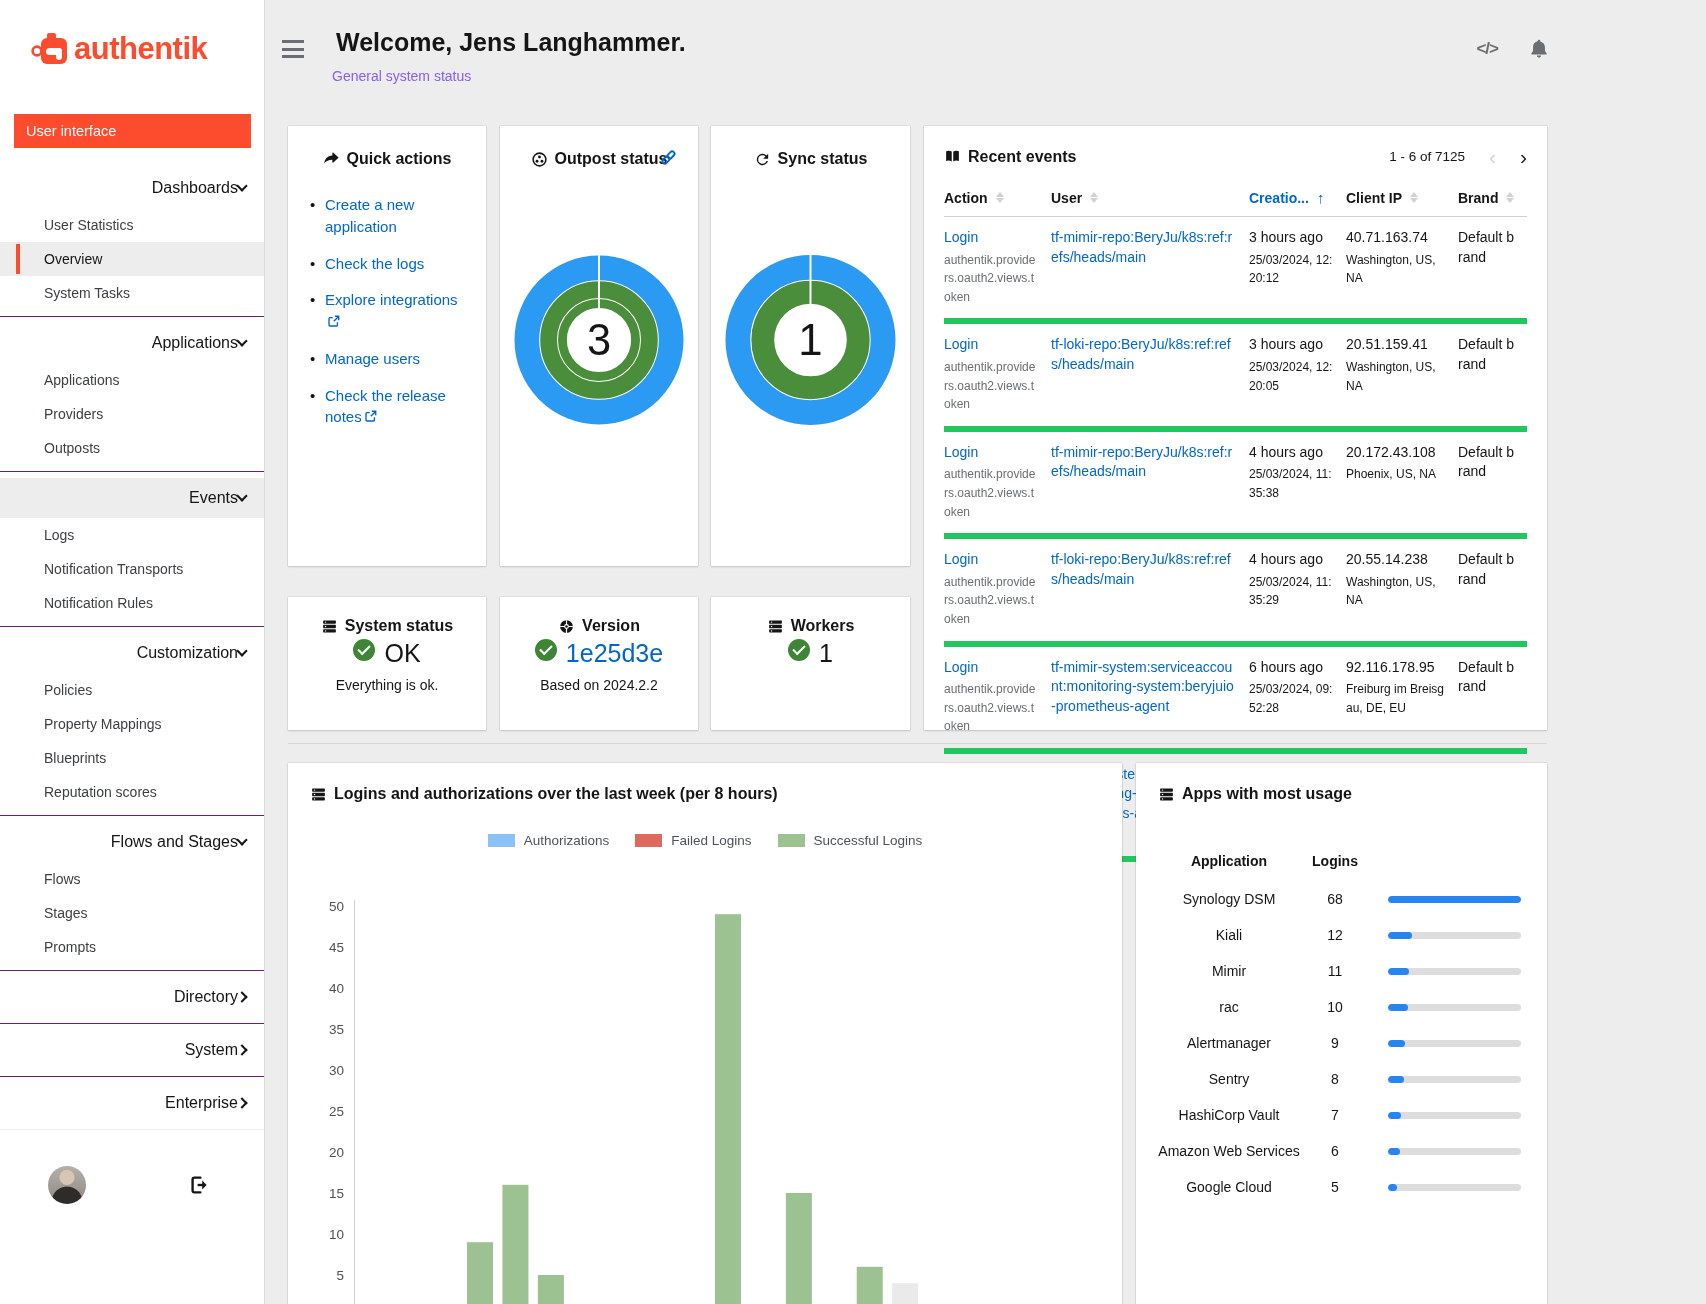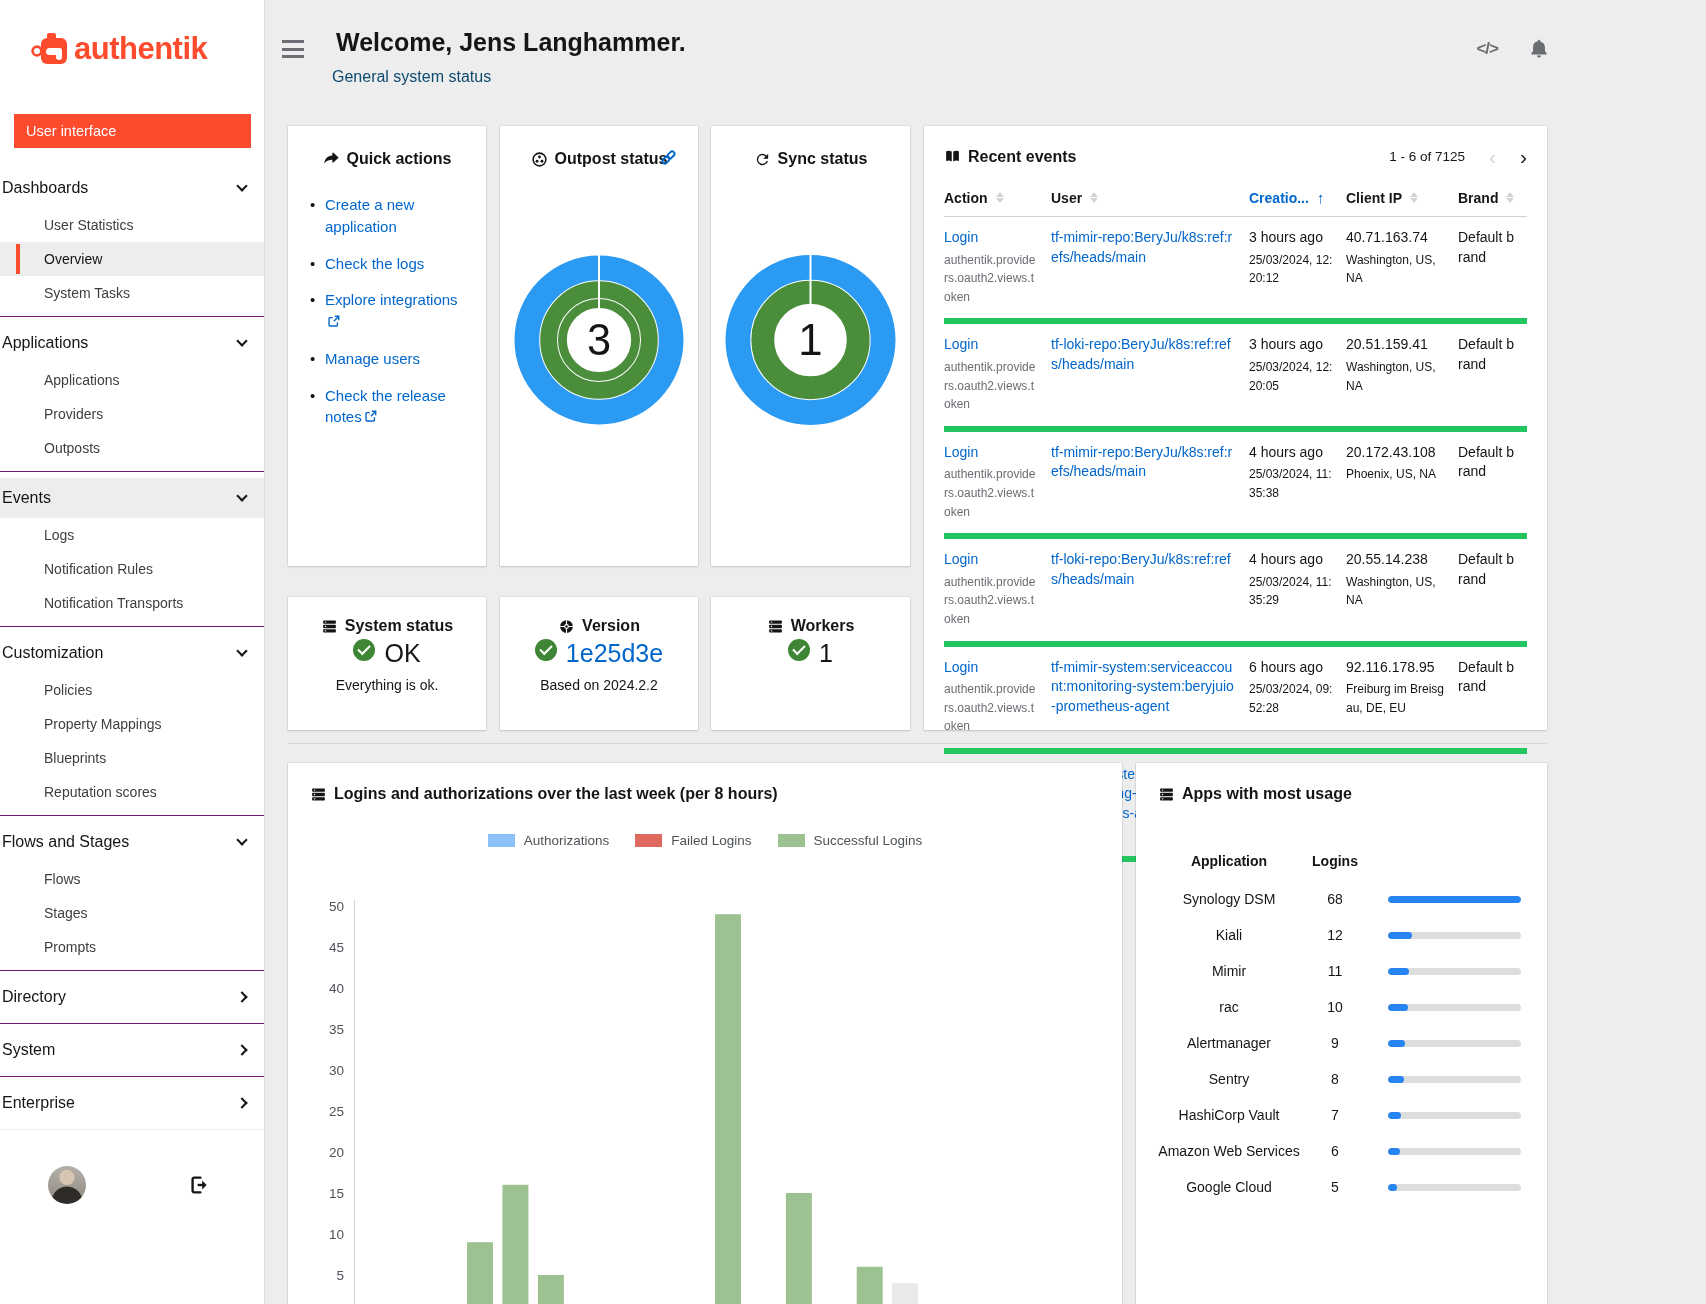--- a/index.html
+++ b/index.html
@@ -20,21 +20,21 @@
   .ui-btn {
     display:block; margin:46px 14px 0 14px; width:237px; padding:9px 12px;
     background:#fd4b2d; color:#fff; font-size:14.5px; text-align:left;
     border:none; cursor:pointer; font-family:inherit;
   }
   .nav { margin-top:14px; }
   .nav-group { padding:6px 0; }
   .nav-group + .nav-group { border-top:1px solid #701a75; }
   .nav-group:last-child { border-bottom:1px solid #efefef; }
   .nav-head {
-    display:flex; align-items:center; justify-content:space-between;
+    display:flex; align-items:center; justify-content:flex-end;
     padding:11px 18px 11px 2px; font-size:16px; color:#151515; cursor:pointer;
   }
   .nav-head.hl { background:#ededed; }
   .chev { width:8px; height:8px; border-right:2px solid #151515; border-bottom:2px solid #151515; display:inline-block; }
   .chev.down { transform:rotate(45deg); margin-top:-4px; }
   .chev.right { transform:rotate(-45deg); }
   .nav-item {
     padding:9px 16px 9px 44px; font-size:14px; color:#3c3f42; cursor:pointer; position:relative;
   }
   .nav-item.active { background:#ededed; color:#151515; }
@@ -51,21 +51,21 @@
       radial-gradient(circle at 50% 30%, #d8c6b4 0 7px, rgba(0,0,0,0) 8px),
       radial-gradient(circle at 50% 95%, #2e2b29 0 15px, rgba(0,0,0,0) 16px),
       linear-gradient(#b5b0aa, #8e8880);
     cursor:pointer;
   }
   
   .main-header { position:absolute; left:282px; top:28px; display:flex; gap:32px; }
   .hamburger { width:22px; height:18px; display:flex; flex-direction:column; justify-content:space-between; margin-top:12px; cursor:pointer; }
   .hamburger span { display:block; height:3px; background:#6a6e73; }
   .page-title { font-size:25px; font-weight:bold; color:#151515; }
-  .page-subtitle { font-size:16px; color:#0c4a6e; margin-top:11px; margin-left:-4px; }
+  .page-subtitle { font-size:14px; color:#8b5cf6; margin-top:11px; margin-left:-4px; }
   .top-icons { position:absolute; right:156px; top:38px; display:flex; gap:30px; align-items:center; }
   .code-icon { font-size:17px; font-weight:bold; color:#6a6e73; letter-spacing:-1px; cursor:pointer; }
   
   .card { position:absolute; background:#fff; box-shadow:0 1px 2px rgba(3,3,3,.13), 0 0 1px rgba(3,3,3,.3); }
   .card-title { display:flex; align-items:center; gap:7px; font-size:16px; font-weight:bold; color:#151515; }
   .card-title.centered { justify-content:center; }
   .ticon { display:inline-flex; width:17px; height:17px; }
   .card-quick   { left:288px; top:126px; width:198px; height:440px; padding:24px 18px; }
   .card-outpost { left:500px; top:126px; width:198px; height:440px; padding:24px 14px; }
   .card-sync    { left:711px; top:126px; width:199px; height:440px; padding:24px 14px; }
@@ -165,22 +165,22 @@
         <div class="nav-item">Applications</div>
         <div class="nav-item">Providers</div>
         <div class="nav-item">Outposts</div>
       </div>
       <div class="nav-group">
         <div class="nav-head hl">
           <span>Events</span>
           <span class="chev down"></span>
         </div>
         <div class="nav-item">Logs</div>
+        <div class="nav-item">Notification Transports</div>
         <div class="nav-item">Notification Rules</div>
-        <div class="nav-item">Notification Transports</div>
       </div>
       <div class="nav-group">
         <div class="nav-head">
           <span>Customization</span>
           <span class="chev down"></span>
         </div>
         <div class="nav-item">Policies</div>
         <div class="nav-item">Property Mappings</div>
         <div class="nav-item">Blueprints</div>
         <div class="nav-item">Reputation scores</div>

